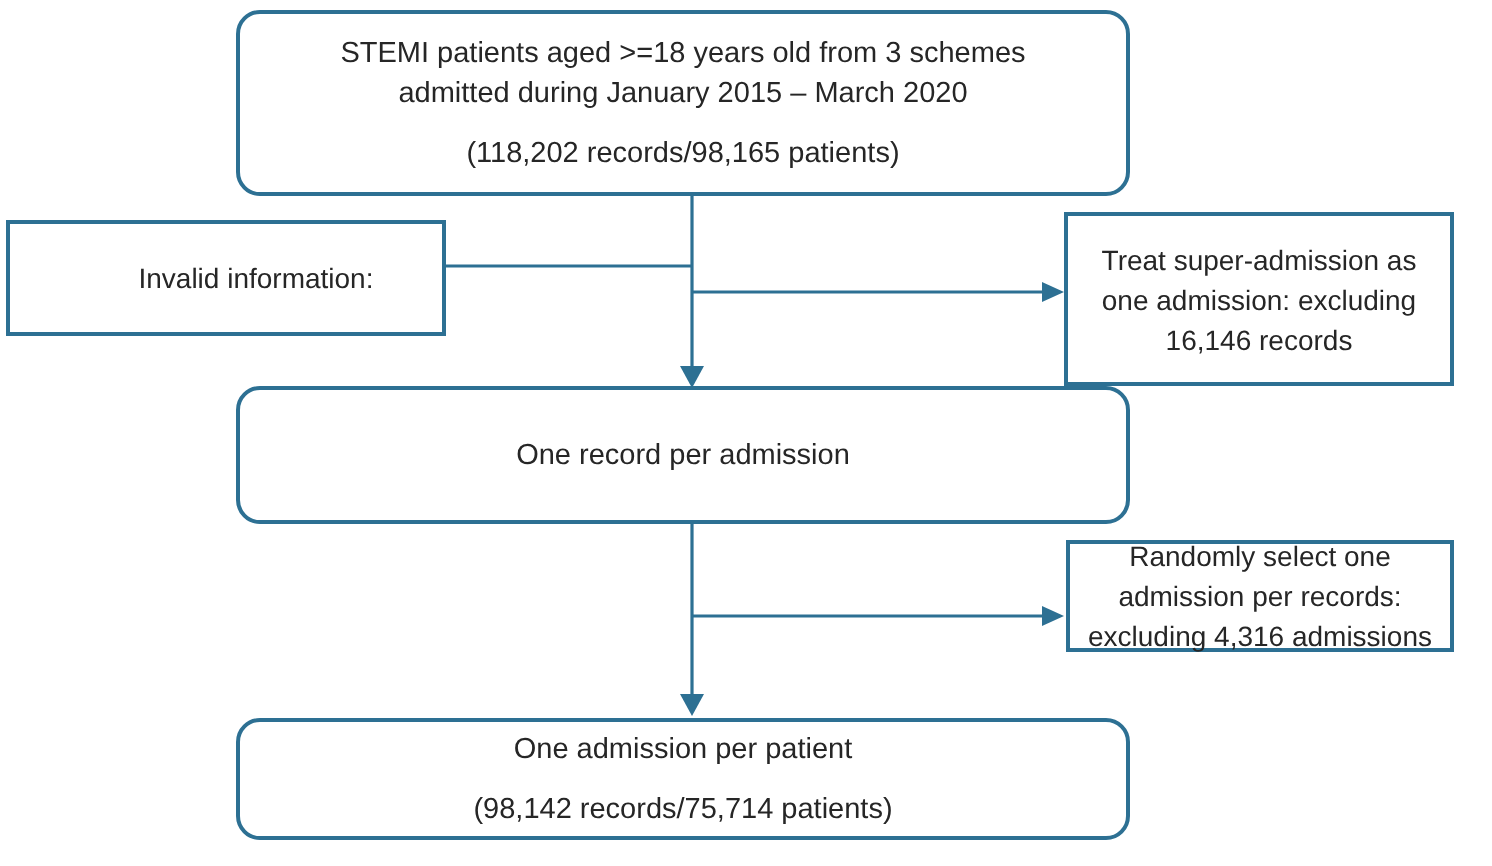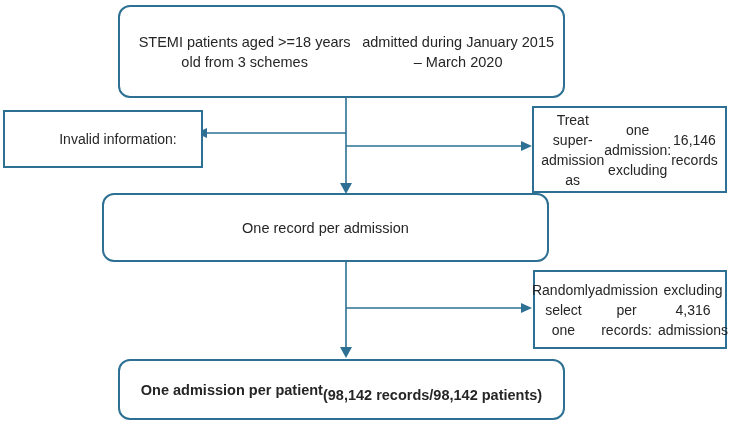--- a/index.html
+++ b/index.html
@@ -20,42 +20,42 @@
     width: 746px;
     height: 433px;
     background: var(--bg);
     overflow: hidden;
   }
   .box {
     position: absolute;
     border: 2px solid var(--border);
     background: var(--bg);
     display: flex;
-    flex-direction: row;
+    flex-direction: column;
     align-items: center;
     justify-content: center;
     text-align: center;
     line-height: 20px;
     padding: 4px 8px;
   }
   .rounded {
     border-radius: 12px;
     font-size: 14.5px;
   }
   .square {
     border-radius: 0;
     font-size: 14px;
   }
   .stats { margin-top: 10px; }
   .box-source   { left: 118px; top: 5px;   width: 447px; height: 93px; }
-  .box-invalid  { left: 3px;   top: 110px; width: 200px; height: 58px; padding-left: 38px; }
+  .box-invalid  { left: 3px;   top: 110px; width: 220px; height: 58px; padding-left: 38px; }
   .box-super    { left: 532px; top: 106px; width: 195px; height: 87px; }
-  .box-record   { left: 102px; top: 193px; width: 447px; height: 69px; }
-  .box-random   { left: 533px; top: 270px; width: 194px; height: 79px; }
-  .box-patient  { left: 118px; top: 359px; width: 447px; height: 61px; font-weight: bold; }
+  .box-record   { left: 118px; top: 193px; width: 447px; height: 69px; }
+  .box-random   { left: 533px; top: 270px; width: 194px; height: 56px; }
+  .box-patient  { left: 118px; top: 359px; width: 447px; height: 61px; }
   svg.connectors {
     position: absolute;
     left: 0; top: 0;
     width: 746px; height: 433px;
     pointer-events: none;
   }
   svg.connectors line { stroke: var(--connector); stroke-width: 1.6; }
   svg.connectors polygon { fill: var(--connector); }
 </style>
 </head>
@@ -82,20 +82,21 @@
     </g>
     <g>
       <line x1="346" y1="308" x2="522" y2="308"></line>
       <polygon points="521,303 521,313 532,308"></polygon>
     </g>
   </svg>
 
   <div class="box rounded box-source">
     <div>STEMI patients aged &gt;=18 years old from 3 schemes</div>
     <div>admitted during January 2015 – March 2020</div>
+    <div class="stats">(118,202 records/98,165 patients)</div>
   </div>
 
   <div class="box square box-invalid">
     <div>Invalid information:</div>
   </div>
 
   <div class="box square box-super">
     <div>Treat super-admission as</div>
     <div>one admission: excluding</div>
     <div>16,146 records</div>
@@ -106,16 +107,16 @@
   </div>
 
   <div class="box square box-random">
     <div>Randomly select one</div>
     <div>admission per records:</div>
     <div>excluding 4,316 admissions</div>
   </div>
 
   <div class="box rounded box-patient">
     <div>One admission per patient</div>
-    <div class="stats">(98,142 records/98,142 patients)</div>
+    <div class="stats">(98,142 records/75,714 patients)</div>
   </div>
 
 </div>
 
 </body></html>

